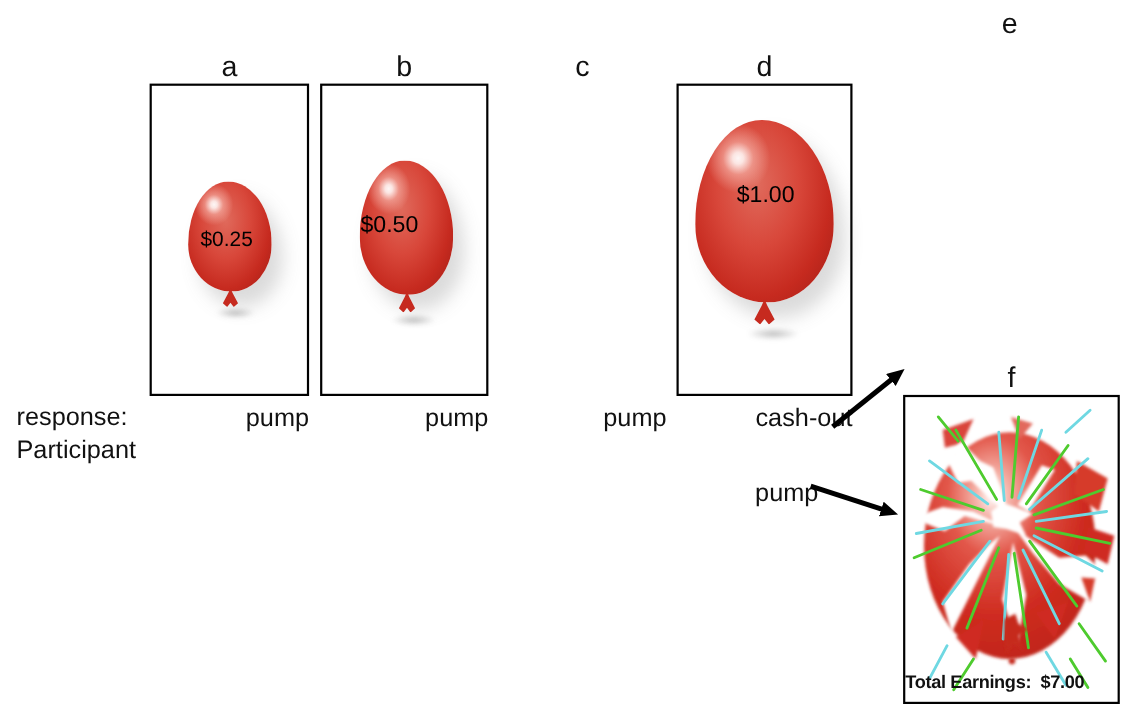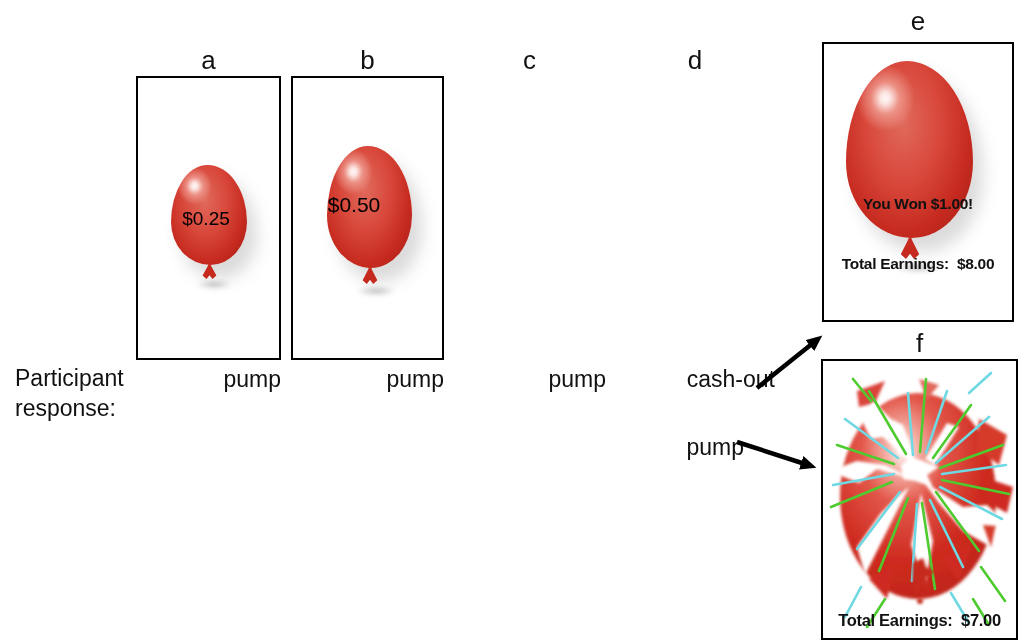--- a/index.html
+++ b/index.html
@@ -27,34 +27,34 @@
     position:absolute;border-radius:50%;
     background:radial-gradient(closest-side, rgba(90,90,90,.38), rgba(90,90,90,0) 75%);
     filter:blur(2px);
   }
   .bvalue{position:absolute;transform:translate(-50%,-50%);font-size:21px;color:#000;white-space:pre;}
   .eresult{
     position:absolute;left:0;right:0;bottom:6px;text-align:center;
     font-weight:bold;font-size:15.5px;line-height:20px;letter-spacing:-0.3px;white-space:pre;z-index:3;
   }
   .fresult{
-    position:absolute;left:0;right:0;bottom:8px;text-align:center;
+    position:absolute;left:0;right:0;bottom:8px;text-align:left;
     font-weight:bold;font-size:16.5px;line-height:20px;letter-spacing:-0.3px;white-space:pre;z-index:3;
   }
   .overlay{position:absolute;left:0;top:0;pointer-events:none;}
   .burst{position:absolute;left:0;top:0;}
 </style>
 </head>
 <body>
 
 <div class="canvas">
 
   <div class="caption">
+    <div>response:</div>
     <div>Participant</div>
-    <div>response:</div>
   </div>
 
   <div class="plabel" style="left:136px;top:45px;width:145px">a</div>
   <div class="plabel" style="left:291px;top:45px;width:153px">b</div>
   <div class="plabel" style="left:453px;top:45px;width:153px">c</div>
   <div class="plabel" style="left:615px;top:45px;width:160px">d</div>
   <div class="plabel" style="left:822px;top:6px;width:192px">e</div>
   <div class="plabel" style="left:821px;top:328px;width:197px">f</div>
 
   <div class="box" style="left:136px;top:76px;width:145px;height:284px">
@@ -72,33 +72,30 @@
       <div class="bshadow" style="left:56px;top:206px;width:54px;height:14px"></div>
       <div class="bbody" style="left:34px;top:68px;width:85px;height:122px"></div>
       <div class="bknot" style="left:69px;top:187px;width:16px;height:19px"></div>
       <span class="bvalue" style="left:61px;top:127px">$0.50</span>
     </div>
   </div>
   <div class="resp" style="left:291px;top:366px;width:153px">pump</div>
 
   <div class="resp" style="left:453px;top:366px;width:153px">pump</div>
 
+  <div class="box" style="left:615px;top:76px;width:160px;height:284px">
+    <div>
+      <div class="bshadow" style="left:54px;top:218px;width:64px;height:15px"></div>
+      <div class="bbody" style="left:15px;top:31px;width:126px;height:166px"></div>
+      <div class="bknot" style="left:68px;top:194px;width:20px;height:23px"></div>
+      <span class="bvalue" style="left:79px;top:100px">$1.00</span>
+    </div>
+  </div>
   <div class="resp" style="left:615px;top:366px;width:160px">cash-out</div>
 
-  <div class="box" style="left:822px;top:42px;width:192px;height:280px">
-    <div>
-      <div class="bshadow" style="left:62px;top:216px;width:64px;height:15px"></div>
-      <div class="bbody" style="left:22px;top:17px;width:127px;height:177px"></div>
-      <div class="bknot" style="left:76px;top:191px;width:20px;height:24px"></div>
-    </div>
-    <div class="eresult">
-      <div>You Won $1.00!</div>
-      <div>Total Earnings:  $8.00</div>
-    </div>
-  </div>
 
   <div class="box" style="left:821px;top:359px;width:197px;height:281px">
     <svg class="burst" width="193" height="277" viewBox="0 0 193 277">
       <defs>
         <radialGradient id="bg1" cx="40%" cy="28%" r="75%">
           <stop offset="0" stop-color="#ffffff"></stop>
           <stop offset="0.12" stop-color="#f6b7ad"></stop>
           <stop offset="0.35" stop-color="#e2574a"></stop>
           <stop offset="0.7" stop-color="#cf2c20"></stop>
           <stop offset="1" stop-color="#c0251a"></stop>

